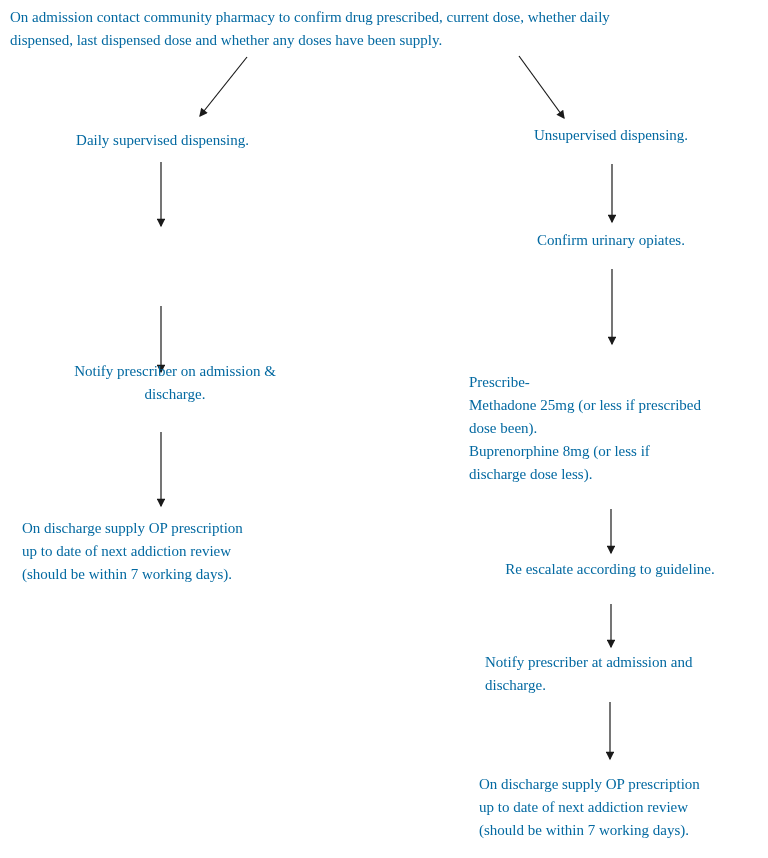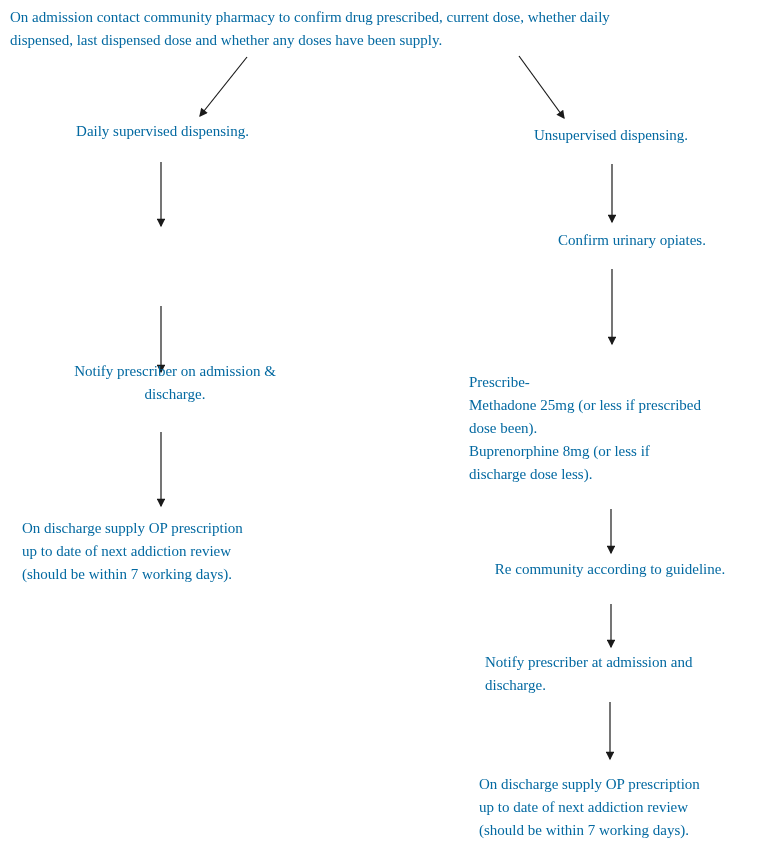--- a/index.html
+++ b/index.html
@@ -23,28 +23,28 @@
   }
   .tb .line {
     white-space: nowrap;
   }
   .center { text-align: center; }
 
   
   .b-header   { left: 10px;  top: 6px;   width: 750px; }
 
   
-  .b-left-title { left: 40px;  top: 120px; width: 245px; }
+  .b-left-title { left: 40px;  top: 129px; width: 245px; }
   .b-left-s1    { left: 25px;  top: 230px; width: 310px; }
   .b-left-s2    { left: 35px;  top: 360px; width: 280px; }
   .b-left-s3    { left: 22px;  top: 517px; width: 315px; }
 
   
   .b-right-title { left: 490px; top: 124px; width: 242px; }
-  .b-right-s1    { left: 511px; top: 229px; width: 242px; }
+  .b-right-s1    { left: 490px; top: 229px; width: 242px; }
   .b-right-s2    { left: 469px; top: 371px; width: 305px; }
   .b-right-s3    { left: 460px; top: 558px; width: 300px; }
   .b-right-s4    { left: 473px; top: 651px; width: 290px; margin-left: 12px; }
   .b-right-s5    { left: 479px; top: 773px; width: 290px; }
 
   .arrow-layer {
     position: absolute;
     left: 0; top: 0;
     width: 768px;
     height: 858px;
@@ -111,21 +111,21 @@
 
   <div class="tb b-right-s2">
     <div class="line">Prescribe-</div>
     <div class="line">Methadone 25mg (or less if prescribed</div>
     <div class="line">dose been).</div>
     <div class="line">Buprenorphine 8mg (or less if</div>
     <div class="line">discharge dose less).</div>
   </div>
 
   <div class="tb center b-right-s3">
-    <div class="line">Re community according to guideline.</div>
+    <div class="line">Re escalate according to guideline.</div>
   </div>
 
   <div class="tb b-right-s4">
     <div class="line">Notify prescriber at admission and</div>
     <div class="line">discharge.</div>
   </div>
 
   <div class="tb b-right-s5">
     <div class="line">On discharge supply OP prescription</div>
     <div class="line">up to date of next addiction review</div>

